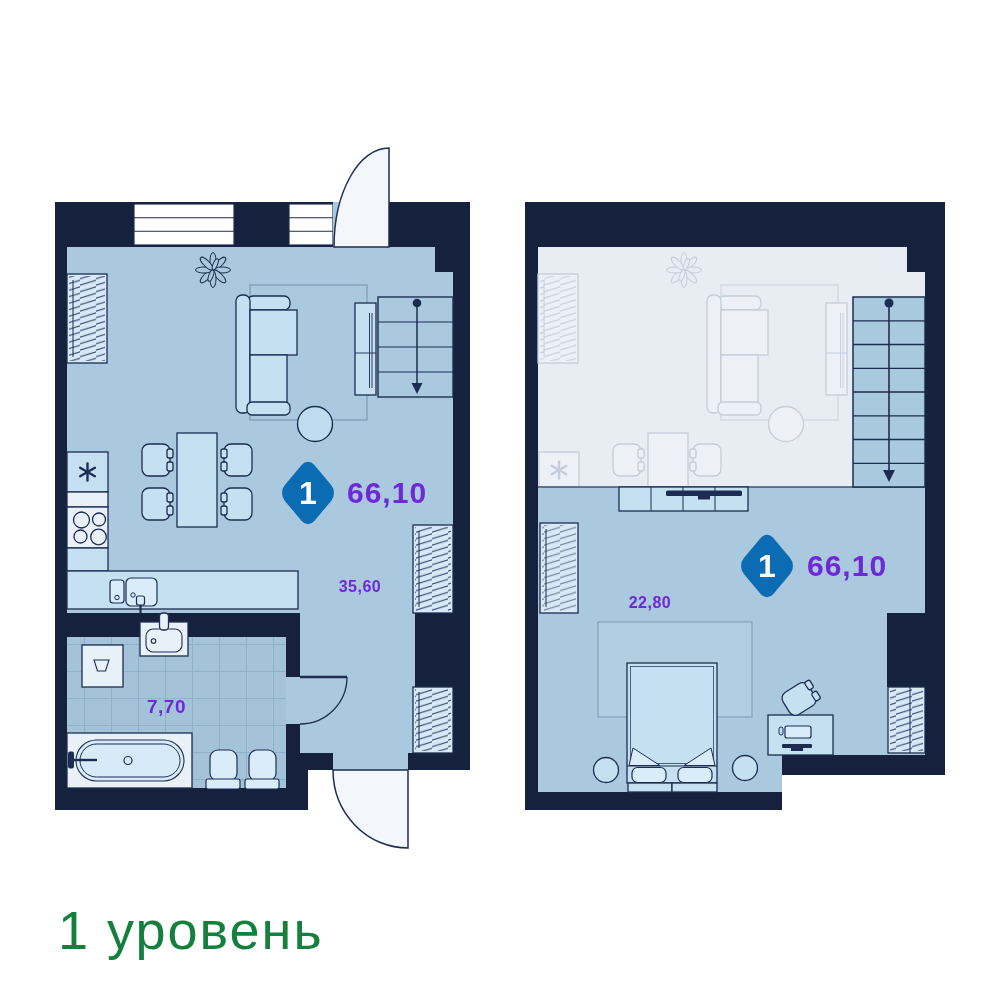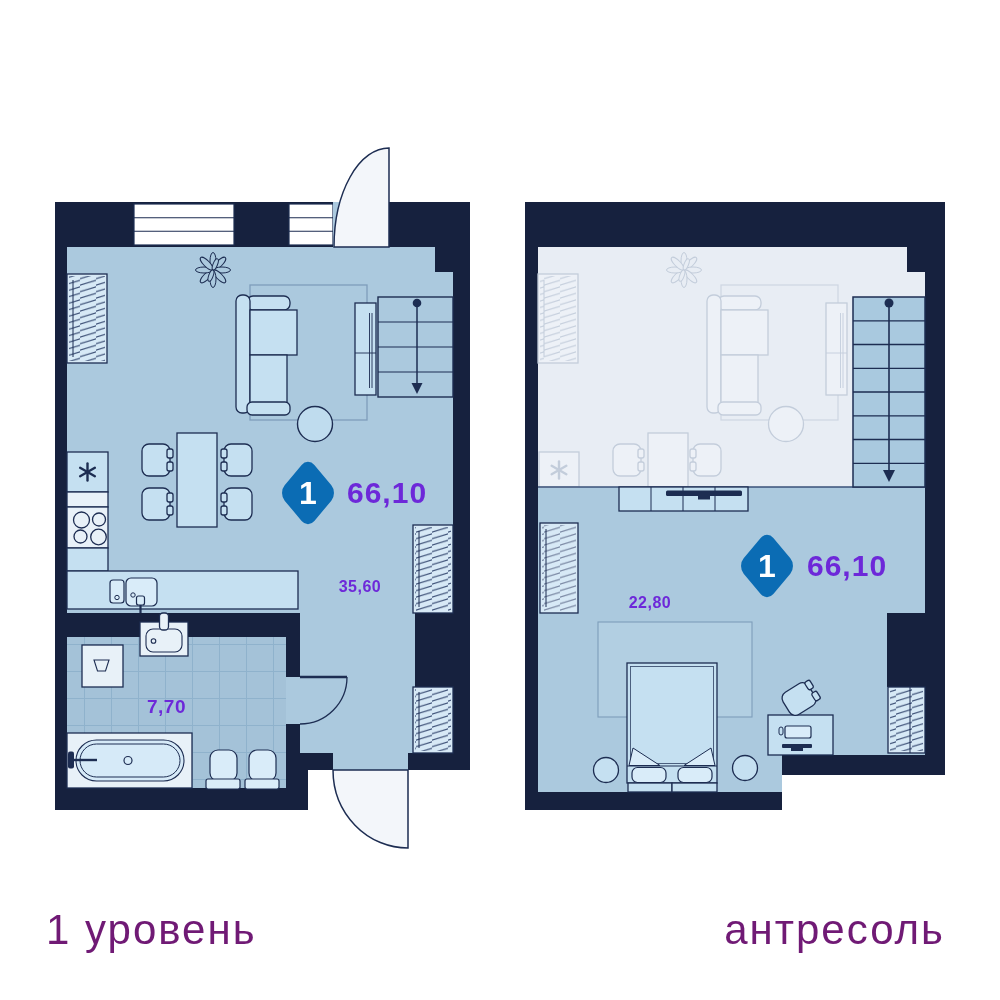--- a/index.html
+++ b/index.html
@@ -38,22 +38,22 @@
     transform:rotate(-45deg) scaleY(0.833);
     color:#ffffff;font-weight:bold;font-size:32px;line-height:1;
   }
   .dim{
     position:absolute;color:#6d28d9;font-weight:bold;letter-spacing:1px;
   }
   .dim.total{font-size:30px;line-height:30px;}
   .dim.room{font-size:16px;line-height:21px;text-align:center;letter-spacing:0.5px;}
   .dim.small{font-size:19px;line-height:20px;text-align:left;letter-spacing:0.5px;}
   .floor-label{
-    position:absolute;color:#701a75;font-size:42px;line-height:44px;
-    letter-spacing:2px;font-weight:400;
+    position:absolute;color:#15803d;font-size:54px;line-height:44px;
+    letter-spacing:2px;font-weight:400;margin-left:12px;
   }
 </style>
 </head>
 <body>
 
 <div class="stage">
 
 <svg width="1000" height="1000" viewBox="0 0 1000 1000">
   <defs>
     <pattern id="hz" width="16" height="6.5" patternUnits="userSpaceOnUse">
@@ -358,15 +358,14 @@
 <div class="dim room" style="left:300px;top:576px;width:120px;">35,60</div>
 <div class="dim small" style="left:147px;top:697px;width:100px;">7,70</div>
 
 <div class="badge" style="left:746px;top:545px;">
   <span>1</span>
 </div>
 <div class="dim total" style="left:807px;top:551px;">66,10</div>
 <div class="dim room" style="left:590px;top:576px;width:120px;margin-top:16px;">22,80</div>
 
 <div class="floor-label" style="left:46px;top:908px;">1 уровень</div>
-<div class="floor-label" style="right:55px;top:908px;">антресоль</div>
 
 </div>
 
 </body></html>

